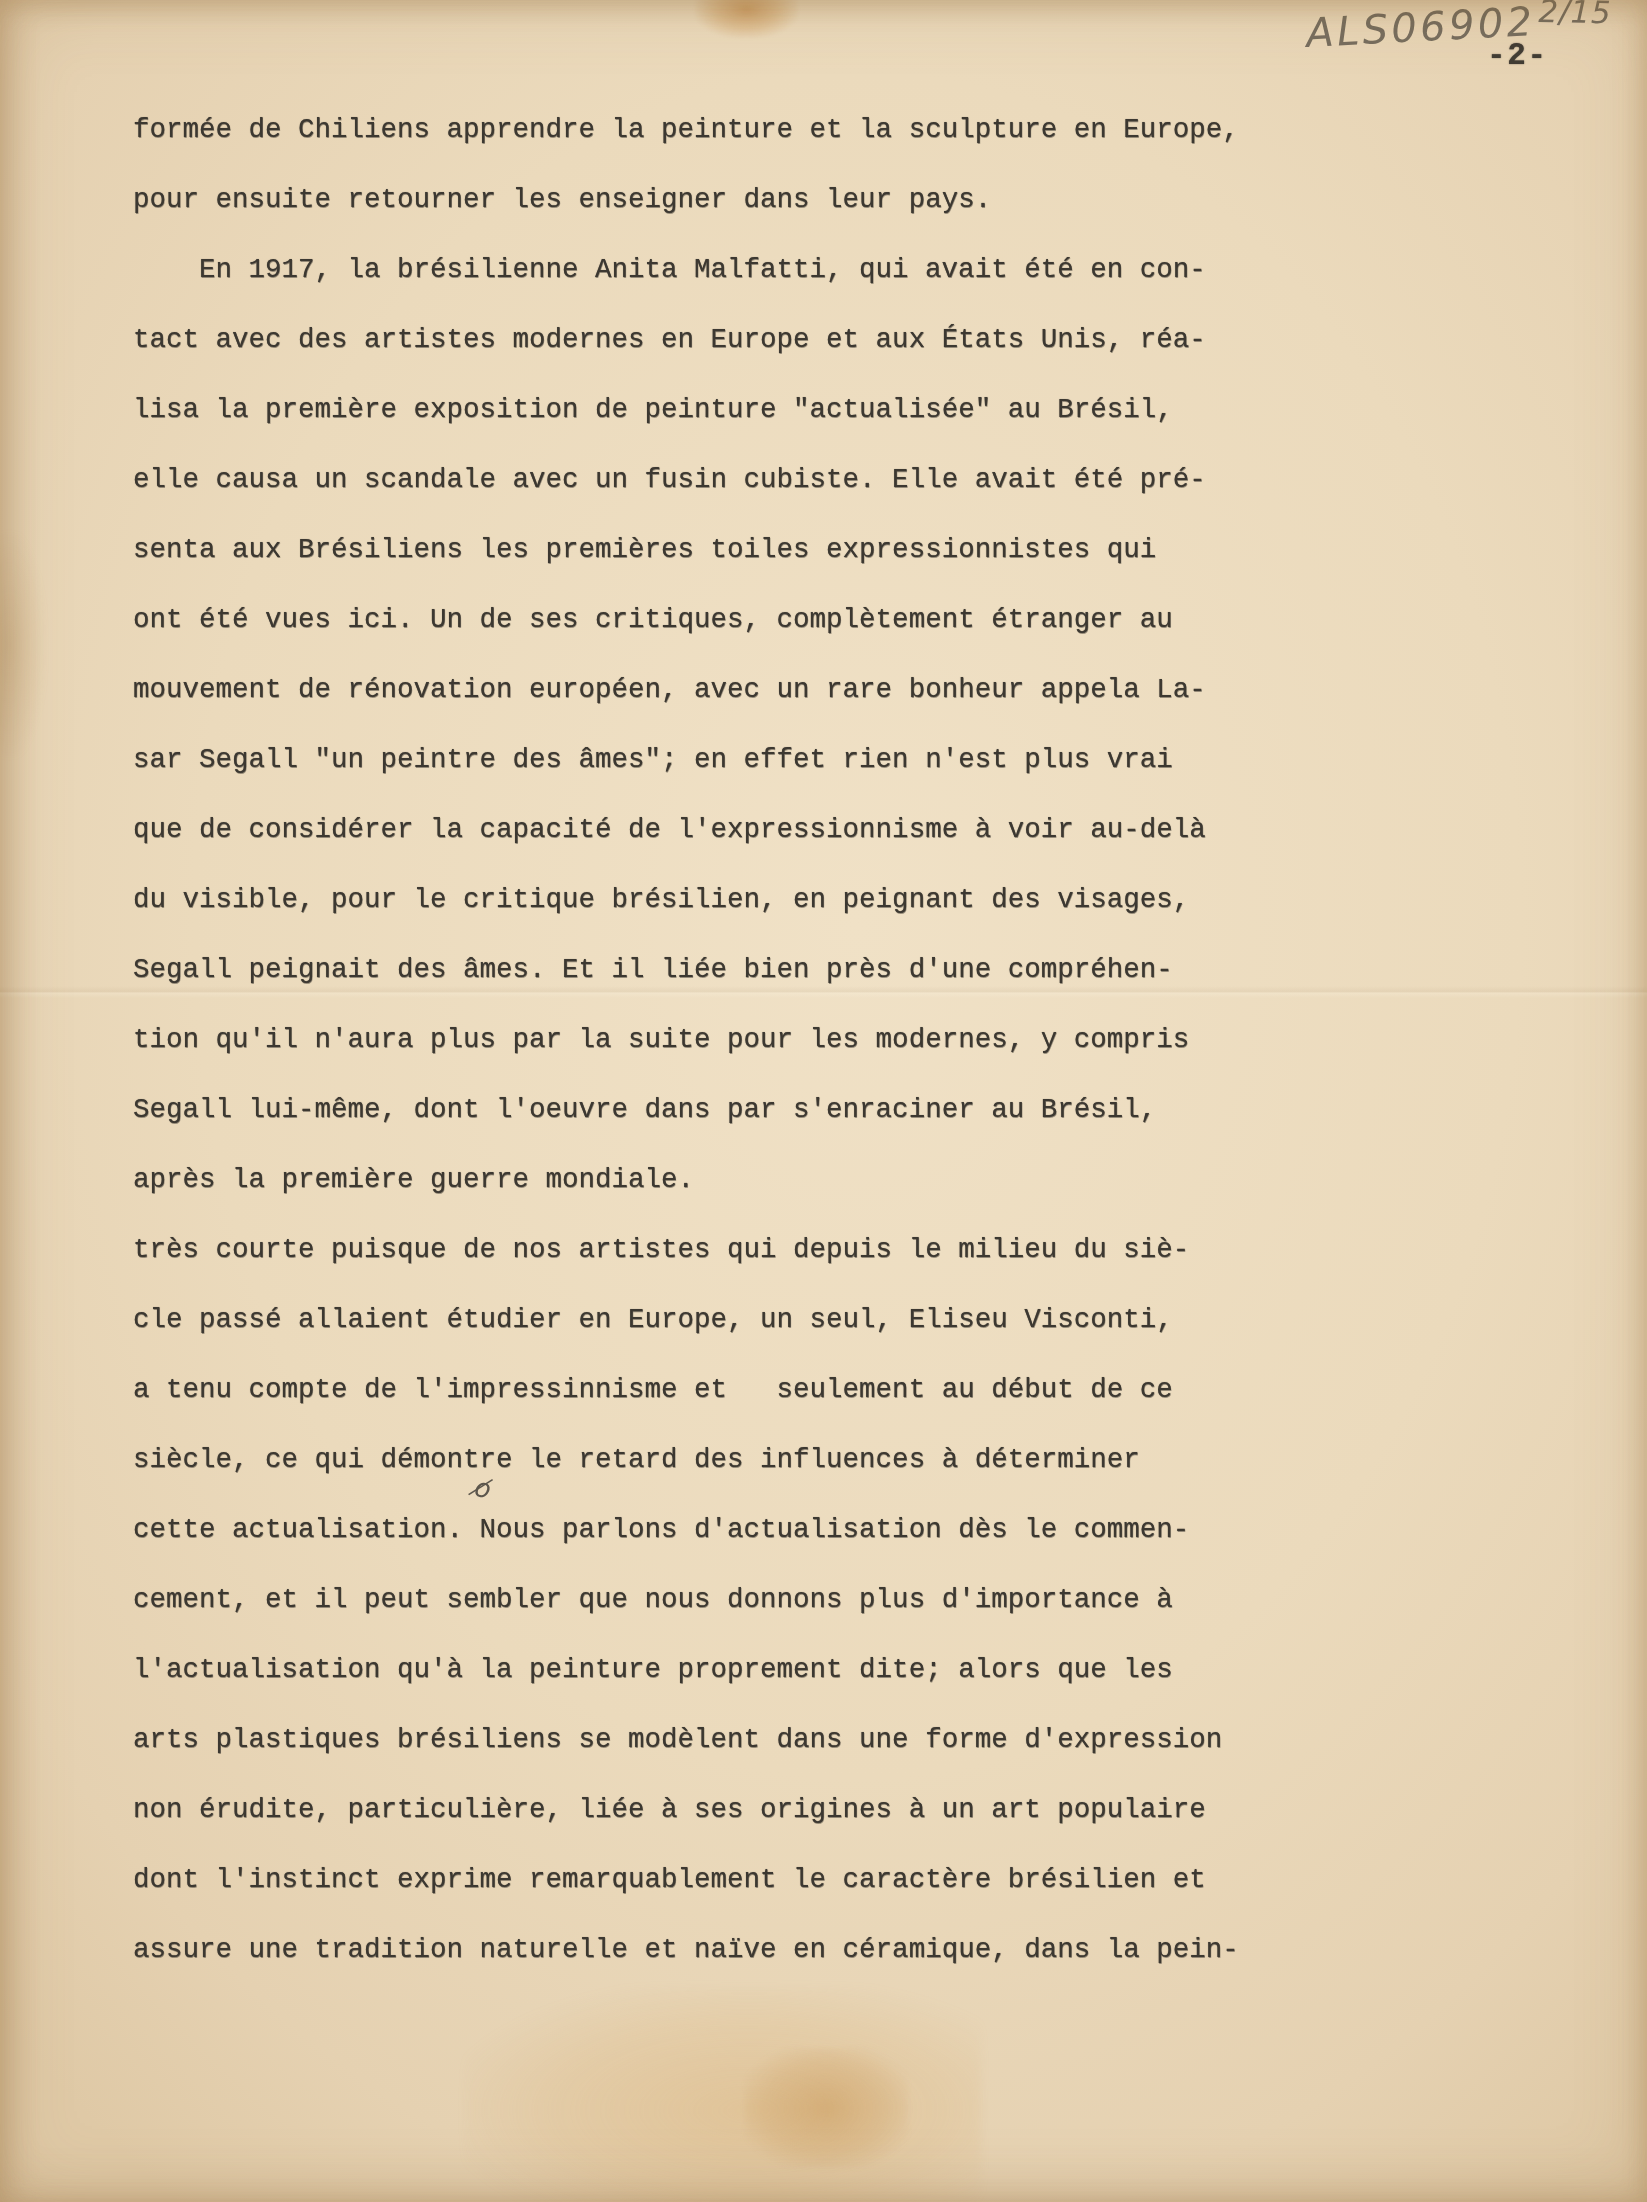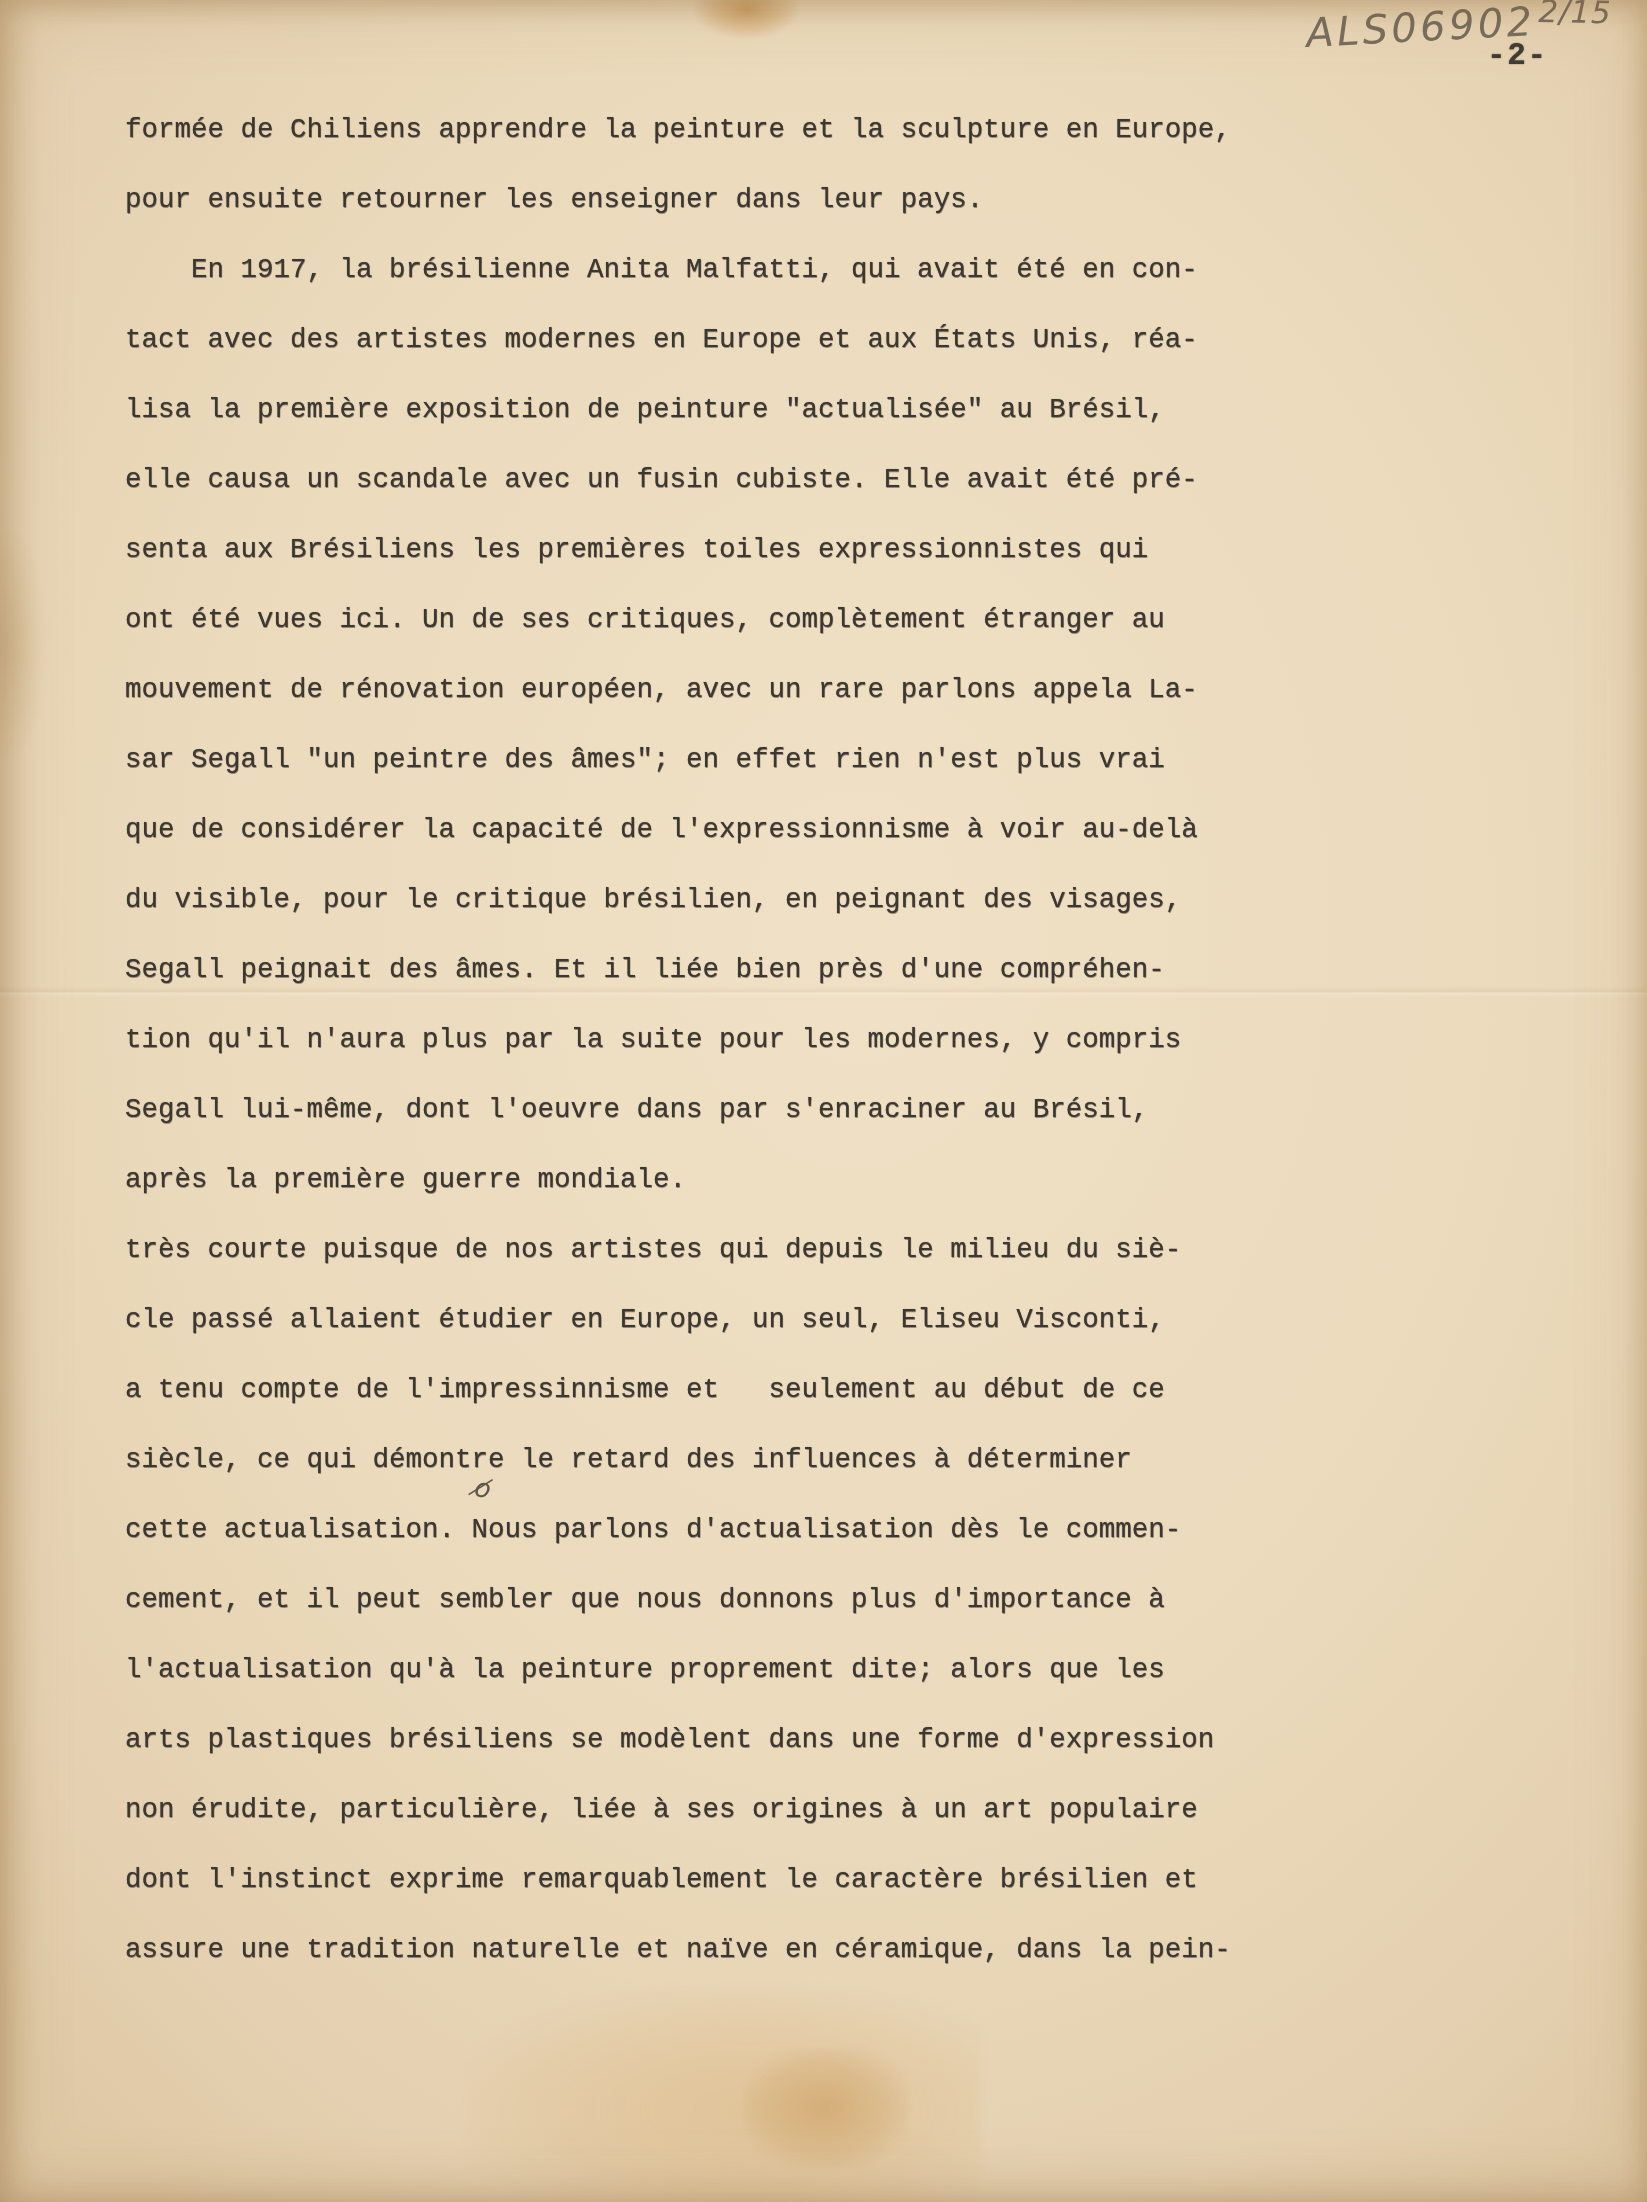--- a/index.html
+++ b/index.html
@@ -76,21 +76,21 @@
     letter-spacing:1.7px;
     text-shadow:0 0 1.3px rgba(55,50,44,.9);
   }
   
   .body{
     position:absolute;left:125px;top:95px;width:1325px;
     font-size:27.5px;line-height:70px;
     color:#3c3831;
     text-shadow:0.5px 0.5px 0.5px rgba(55,50,44,.45), 0 0 0.9px rgba(55,50,44,.55);
   }
-  .line{white-space:pre;}
+  .line{white-space:pre;margin-left:8px;}
   .line.indent{text-indent:4ch;}
   
   .correction{
     position:absolute;left:475px;top:1473px;
     font-family:"DejaVu Sans", sans-serif;
     font-style:italic;
     font-size:26px;
     color:#5c564c;
     transform:rotate(12deg);
   }
@@ -112,21 +112,21 @@
 
   <div class="body">
     <div class="line">formée de Chiliens apprendre la peinture et la sculpture en Europe,</div>
     <div class="line">pour ensuite retourner les enseigner dans leur pays.</div>
     <div class="line indent">En 1917, la brésilienne Anita Malfatti, qui avait été en con-</div>
     <div class="line">tact avec des artistes modernes en Europe et aux États Unis, réa-</div>
     <div class="line">lisa la première exposition de peinture "actualisée" au Brésil,</div>
     <div class="line">elle causa un scandale avec un fusin cubiste. Elle avait été pré-</div>
     <div class="line">senta aux Brésiliens les premières toiles expressionnistes qui</div>
     <div class="line">ont été vues ici. Un de ses critiques, complètement étranger au</div>
-    <div class="line">mouvement de rénovation européen, avec un rare parlons appela La-</div>
+    <div class="line">mouvement de rénovation européen, avec un rare bonheur appela La-</div>
     <div class="line">sar Segall "un peintre des âmes"; en effet rien n'est plus vrai</div>
     <div class="line">que de considérer la capacité de l'expressionnisme à voir au-delà</div>
     <div class="line">du visible, pour le critique brésilien, en peignant des visages,</div>
     <div class="line">Segall peignait des âmes. Et il liée bien près d'une compréhen-</div>
     <div class="line">tion qu'il n'aura plus par la suite pour les modernes, y compris</div>
     <div class="line">Segall lui-même, dont l'oeuvre dans par s'enraciner au Brésil,</div>
     <div class="line">après la première guerre mondiale.</div>
     <div class="line">très courte puisque de nos artistes qui depuis le milieu du siè-</div>
     <div class="line">cle passé allaient étudier en Europe, un seul, Eliseu Visconti,</div>
     <div class="line">a tenu compte de l'impressinnisme et   seulement au début de ce</div>

